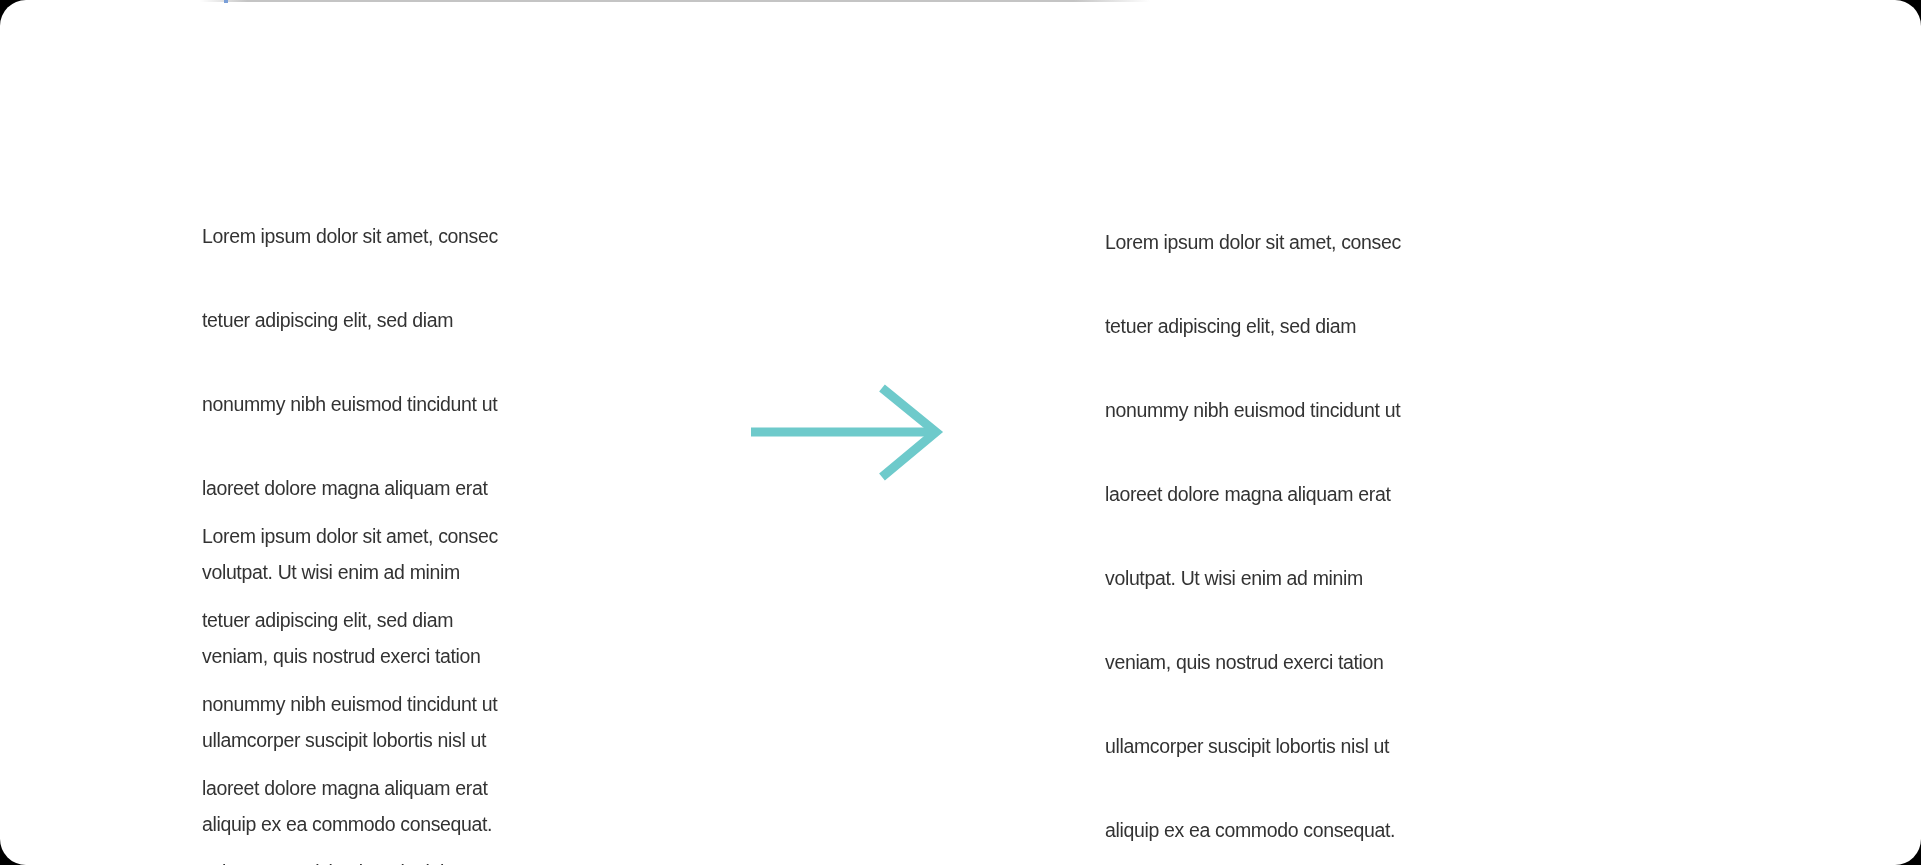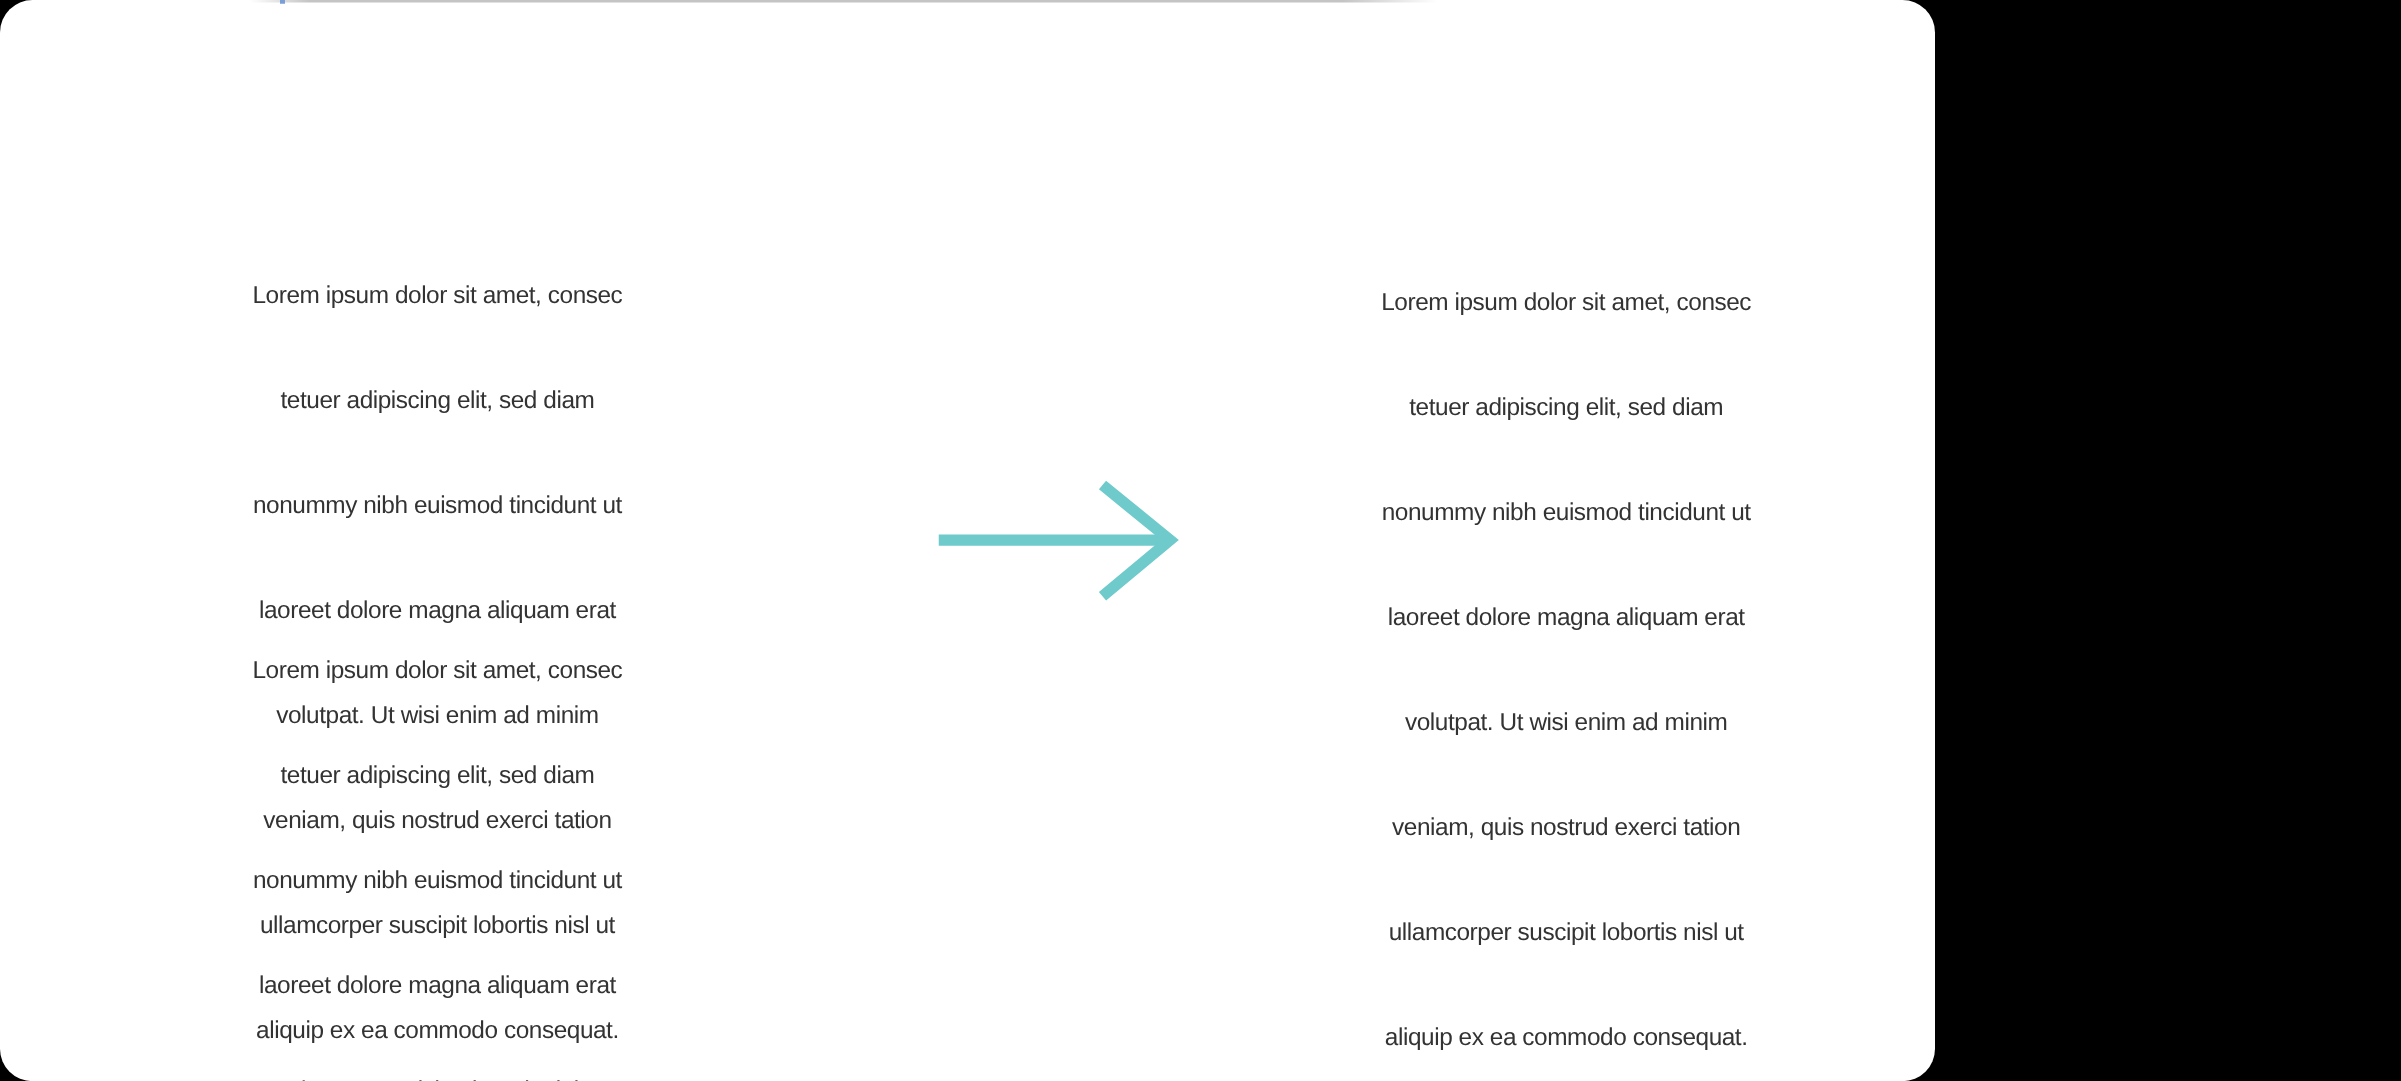--- a/index.html
+++ b/index.html
@@ -1,19 +1,19 @@
 <!DOCTYPE html>
 <html><head>
   <meta charset="utf-8">
   <style>
     html, body { margin: 0; padding: 0; background: #000; }
     body { width: 1921px; height: 865px; overflow: hidden; position: relative; }
     .canvas {
-      position: absolute; left: 0; top: 0; width: 1548px; height: 865px;
-      background: #ffffff; border-radius: 26px; overflow: hidden; text-align: center;
+      position: absolute; left: 0; top: 0; width: 1921px; height: 865px;
+      background: #ffffff; border-radius: 26px; overflow: hidden;
     }
     .top-rule {
       position: absolute; top: 0; left: 200px; width: 950px; height: 2px;
       background: linear-gradient(to right, rgba(190,190,190,0) 0%, #c4c4c4 5%, #c4c4c4 92%, rgba(190,190,190,0) 100%);
     }
     .top-rule-mark { position: absolute; top: 0; left: 224px; width: 4px; height: 3px; background: #7a9fd8; }
     .text-block {
       position: absolute;
       font-family: "Liberation Sans", sans-serif;
       font-size: 19.5px;

